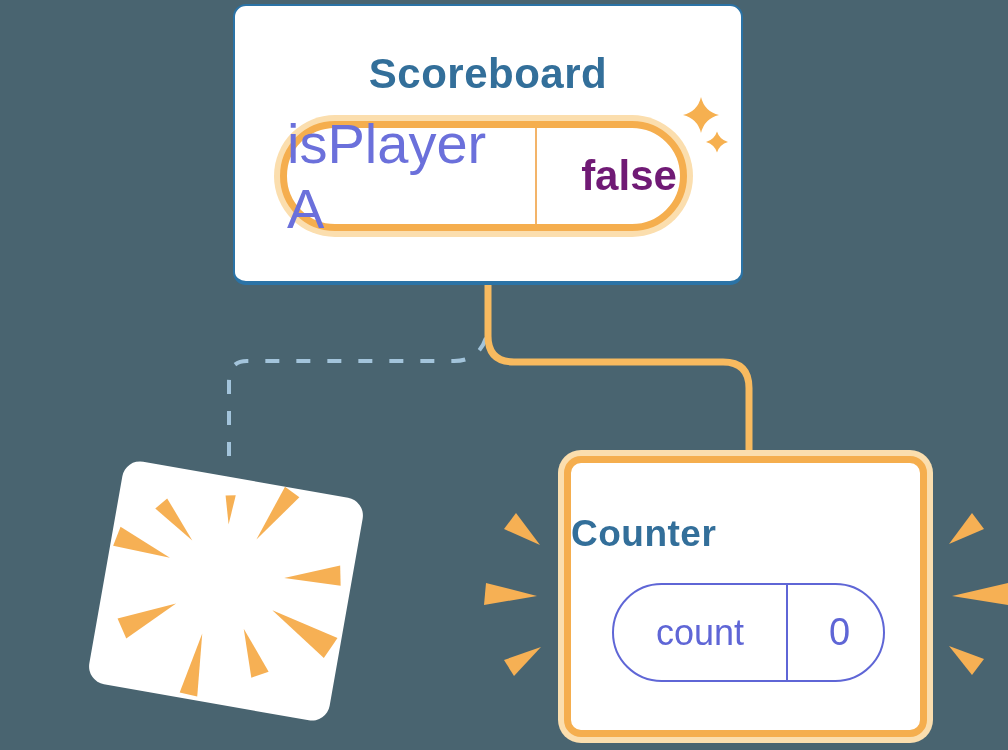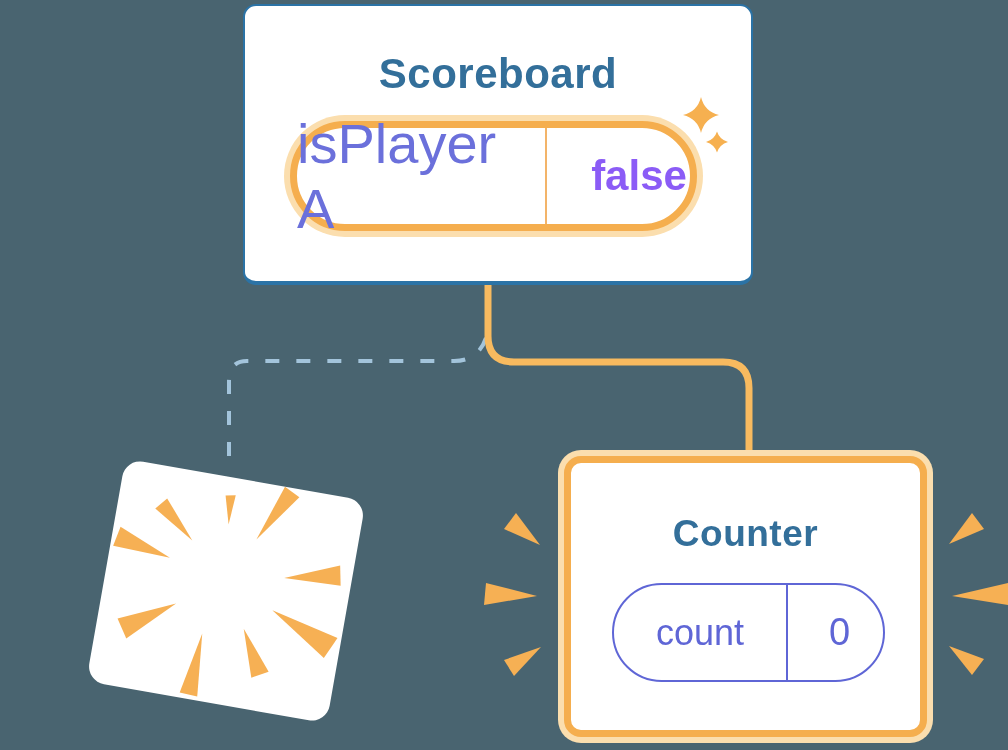--- a/index.html
+++ b/index.html
@@ -5,47 +5,47 @@
   html,body{margin:0;padding:0;background:#496470;}
   .stage{
     position:relative;width:1008px;height:750px;overflow:hidden;
     background:#496470;
     font-family:"Liberation Sans", sans-serif;
   }
   .stage svg{position:absolute;left:0;top:0;}
 
   
   .scoreboard-card{
-    position:absolute;left:243px;top:4px;width:510px;height:281px;
+    position:absolute;left:233px;top:4px;width:510px;height:281px;
     background:#ffffff;border:2px solid #2B73A6;border-bottom-width:4px;
     border-radius:13px;box-sizing:border-box;z-index:2;
   }
   .scoreboard-title{
     position:absolute;left:0;right:0;top:44px;text-align:center;
     font-size:42px;font-weight:600;color:#336F9A;letter-spacing:.5px;
   }
   .scoreboard-pill{
     position:absolute;left:45px;top:115px;width:407px;height:110px;
     box-sizing:border-box;border:7px solid #F5AE4E;border-radius:999px;
     background:#fff;box-shadow:0 0 0 6px #FBDEAE;display:flex;align-items:stretch;
   }
   .scoreboard-pill .cell{display:flex;align-items:center;justify-content:center;}
   .cell-name{width:248px;border-right:2px solid #F3B469;}
   .cell-value{flex:1;}
   .state-text{font-size:56px;color:#6B70DB;}
-  .state-value{font-size:42px;color:#8b5cf6;font-weight:700;margin-left:41px;}
+  .state-value{font-size:42px;color:#701a75;font-weight:700;margin-left:41px;}
 
   
   .counter-card{
     position:absolute;left:564px;top:456px;width:363px;height:281px;
     box-sizing:border-box;background:#fff;border:7px solid #F5AE4E;
     border-radius:17px;box-shadow:0 0 0 6px #FBDEAE;z-index:2;
   }
   .counter-title{
-    position:absolute;left:0;right:0;top:50px;text-align:center;
+    position:absolute;left:0;right:0;top:50px;
     font-size:37px;font-weight:600;color:#336F9A;letter-spacing:.5px;
   }
   .counter-pill{
     position:absolute;left:41px;top:120px;width:273px;height:99px;
     box-sizing:border-box;border:2.5px solid #5F66D6;border-radius:999px;
     background:#fff;display:flex;align-items:stretch;gap:8px;
   }
   .counter-pill .cell{display:flex;align-items:center;justify-content:center;}
   .count-name{width:172px;border-right:2px solid #5F66D6;}
   .count-value{flex:1;}

